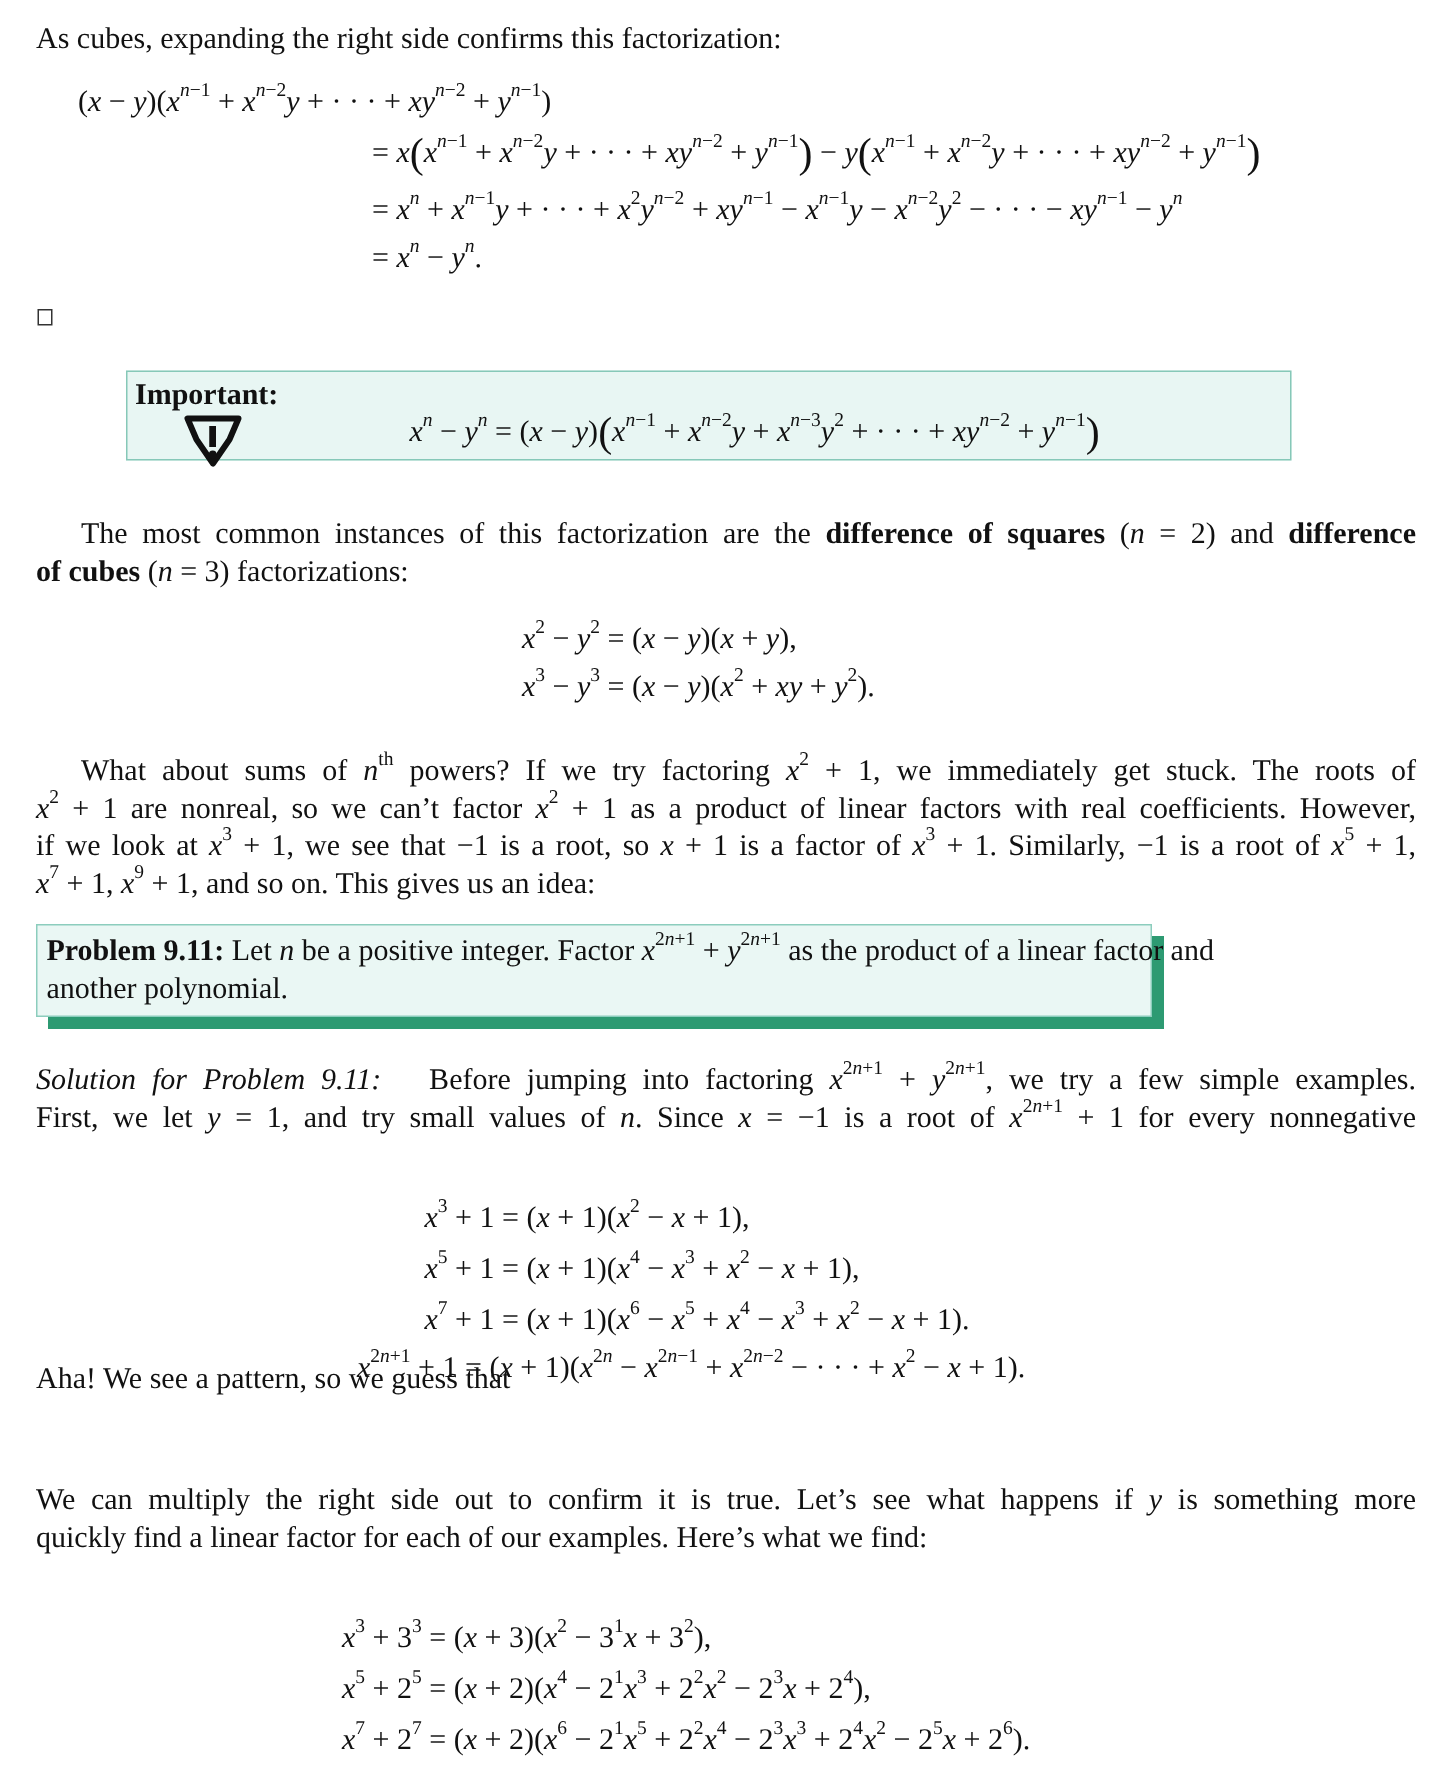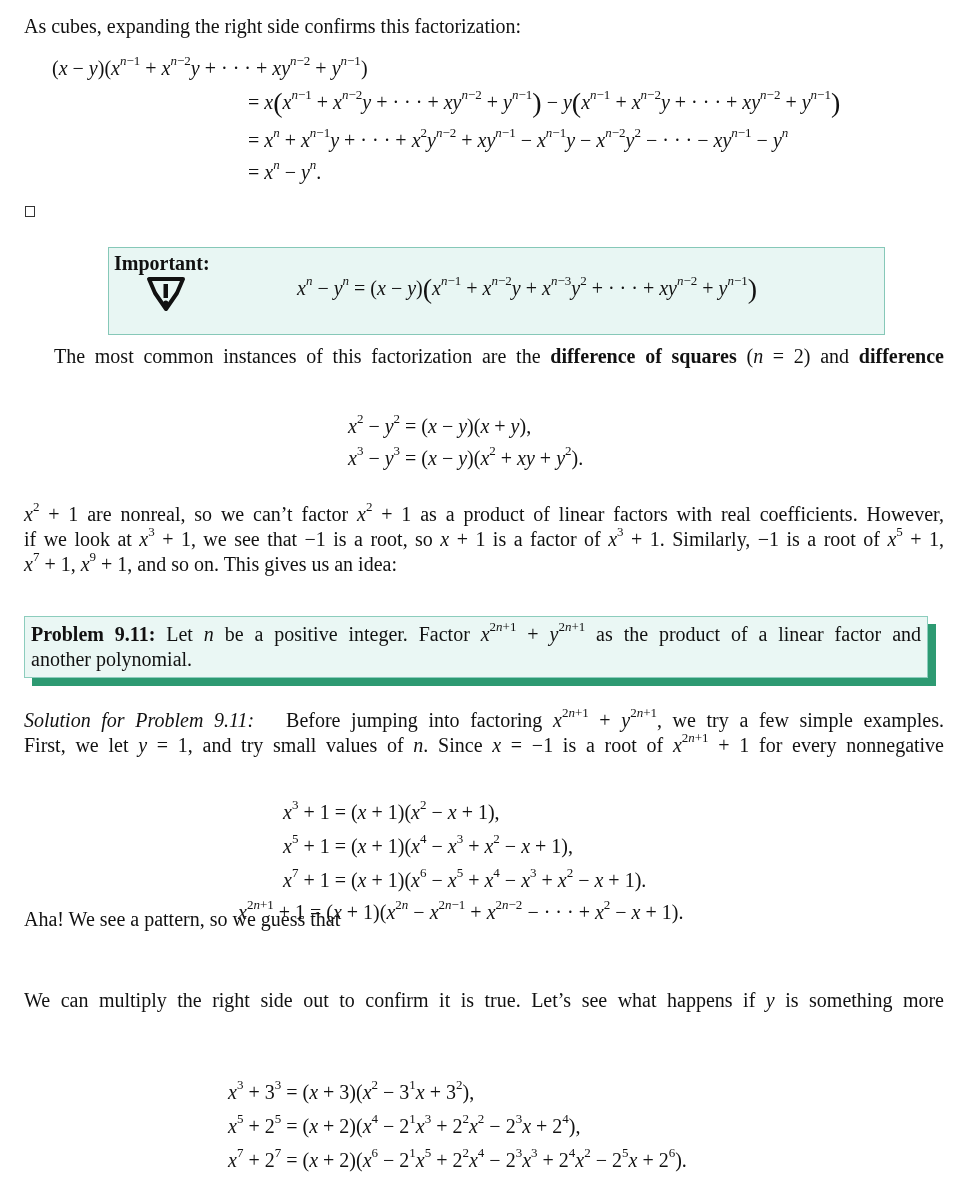--- a/index.html
+++ b/index.html
@@ -16,30 +16,30 @@
   .eq { position: absolute; white-space: nowrap; font-size: 20px; }
   .big { font-size: 28px; vertical-align: -3px; font-style: normal; font-weight: 300; }
   b { font-weight: bold; }
 
   .qed {
     position: absolute; left: 25px; top: 206px; width: 10px; height: 11px;
     border: 1.3px solid #333; box-sizing: border-box;
   }
 
   .important-box {
-    position: absolute; left: 108px; top: 247px; width: 777px; height: 88px;
+    position: absolute; left: 84px; top: 247px; width: 777px; height: 60px;
     background: #e8f6f3; border: 1.5px solid #86c8b8; box-sizing: border-box;
   }
   .important-label {
     position: absolute; left: 5px; top: 3px; font-weight: bold; font-size: 20px;
   }
   .warn-icon { position: absolute; left: 36px; top: 28px; width: 42px; height: 36px; }
   .important-eq { position: absolute; left: 188px; top: 28px; white-space: nowrap; }
 
-  .problem-wrap { position: absolute; left: 24px; top: 616px; width: 912px; height: 70px; }
+  .problem-wrap { position: absolute; left: 24px; top: 616px; width: 752px; height: 70px; }
   .problem-shadow {
     position: absolute; left: 8px; top: 8px; right: 0; bottom: 0;
     background: #2d9a72;
   }
   .problem-box {
     position: absolute; left: 0; top: 0; right: 8px; bottom: 8px;
     background: #eaf7f4; border: 1.5px solid #8ccdbd; box-sizing: border-box;
     padding: 5px 6px 0 6px;
   }
   .problem-box .line { display: block; white-space: nowrap; line-height: 25px; }
@@ -77,32 +77,36 @@
   </svg>
   <div class="important-eq">
     <i>x</i><sup><i>n</i></sup> − <i>y</i><sup><i>n</i></sup> = (<i>x</i> − <i>y</i>)<span class="big">(</span><i>x</i><sup><i>n</i>−1</sup> + <i>x</i><sup><i>n</i>−2</sup><i>y</i> + <i>x</i><sup><i>n</i>−3</sup><i>y</i><sup>2</sup> + · · · + <i>xy</i><sup><i>n</i>−2</sup> + <i>y</i><sup><i>n</i>−1</sup><span class="big">)</span>
   </div>
 </div>
 
 <div class="p" style="top:344px;">
   <span class="line just" style="text-indent:30px;">
     <span>The most common instances of this factorization are the </span><b>difference of squares</b> (<i>n</i> = 2) and <b>difference</b>
   </span>
+  <span class="line">
+    <b>of cubes</b> (<i>n</i> = 3) factorizations:
+  </span>
 </div>
 
 <div>
   <div class="eq" style="left:348px; top:414px;">
     <i>x</i><sup>2</sup> − <i>y</i><sup>2</sup> = (<i>x</i> − <i>y</i>)(<i>x</i> + <i>y</i>),
   </div>
   <div class="eq" style="left:348px; top:446px;">
     <i>x</i><sup>3</sup> − <i>y</i><sup>3</sup> = (<i>x</i> − <i>y</i>)(<i>x</i><sup>2</sup> + <i>xy</i> + <i>y</i><sup>2</sup>).
   </div>
 </div>
 
 <div class="p" style="top:502px;">
+  <span class="line just" style="text-indent:30px;">What about sums of <i>n</i><sup>th</sup> powers? If we try factoring <i>x</i><sup>2</sup> + 1, we immediately get stuck. The roots of</span>
   <span class="line just"><i>x</i><sup>2</sup> + 1 are nonreal, so we can’t factor <i>x</i><sup>2</sup> + 1 as a product of linear factors with real coefficients. However,</span>
   <span class="line just">if we look at <i>x</i><sup>3</sup> + 1, we see that −1 is a root, so <i>x</i> + 1 is a factor of <i>x</i><sup>3</sup> + 1. Similarly, −1 is a root of <i>x</i><sup>5</sup> + 1,</span>
   <span class="line"><i>x</i><sup>7</sup> + 1, <i>x</i><sup>9</sup> + 1, and so on. This gives us an idea:</span>
 </div>
 
 <div class="problem-wrap">
   <div class="problem-shadow"></div>
   <div class="problem-box">
     <span class="line just"><b>Problem 9.11:</b> Let <i>n</i> be a positive integer. Factor <i>x</i><sup>2<i>n</i>+1</sup> + <i>y</i><sup>2<i>n</i>+1</sup> as the product of a linear factor and</span>
     <span class="line">another polynomial.</span>
@@ -129,20 +133,21 @@
 <div class="p" style="top:907px;">
   <span class="line">Aha! We see a pattern, so we guess that</span>
 </div>
 
 <div class="eq" style="left:238px; top:900px;">
   <i>x</i><sup>2<i>n</i>+1</sup> + 1 = (<i>x</i> + 1)(<i>x</i><sup>2<i>n</i></sup> − <i>x</i><sup>2<i>n</i>−1</sup> + <i>x</i><sup>2<i>n</i>−2</sup> − · · · + <i>x</i><sup>2</sup> − <i>x</i> + 1).
 </div>
 
 <div class="p" style="top:988px;">
   <span class="line just">We can multiply the right side out to confirm it is true. Let’s see what happens if <i>y</i> is something more</span>
+  <span class="line">quickly find a linear factor for each of our examples. Here’s what we find:</span>
 </div>
 
 <div>
   <div class="eq" style="left:228px; top:1080px;">
     <i>x</i><sup>3</sup> + 3<sup>3</sup> = (<i>x</i> + 3)(<i>x</i><sup>2</sup> − 3<sup>1</sup><i>x</i> + 3<sup>2</sup>),
   </div>
   <div class="eq" style="left:228px; top:1114px;">
     <i>x</i><sup>5</sup> + 2<sup>5</sup> = (<i>x</i> + 2)(<i>x</i><sup>4</sup> − 2<sup>1</sup><i>x</i><sup>3</sup> + 2<sup>2</sup><i>x</i><sup>2</sup> − 2<sup>3</sup><i>x</i> + 2<sup>4</sup>),
   </div>
   <div class="eq" style="left:228px; top:1148px;">

